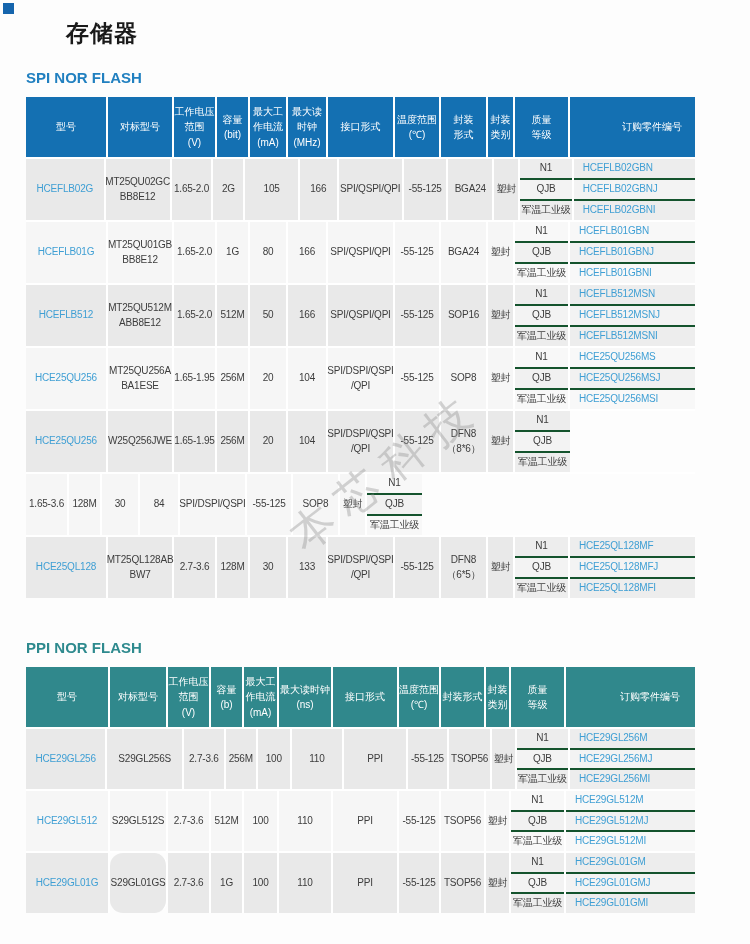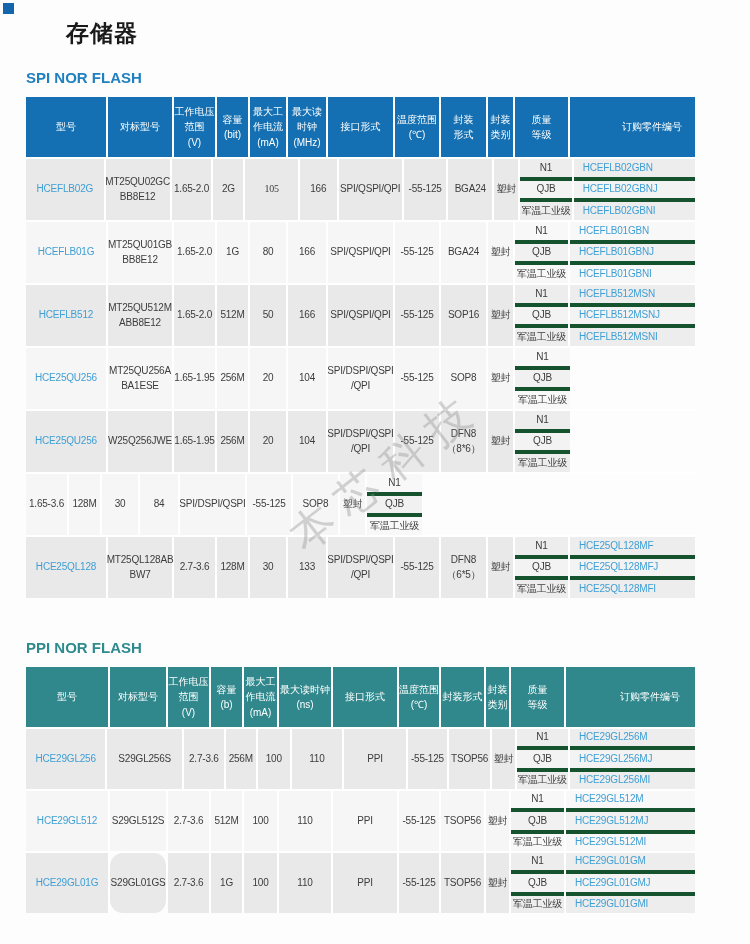--- a/index.html
+++ b/index.html
@@ -42,21 +42,21 @@
     text-align: center; color: #3d3d3d;
     font-size: 10px; line-height: 1.45;
     white-space: pre-line; letter-spacing: -0.2px;
   }
   .cell:last-child { border-right: none; }
   .odd  .cell { background: #e9e9e9; }
   .even .cell { background: #f6f6f6; }
   .cell.col { flex-direction: column; align-items: stretch; background: #fff !important; }
   .sub {
     flex: 1; display: flex; align-items: center; justify-content: center;
-    border-bottom: 4px solid #14532d; font-size: 10px; letter-spacing: -0.2px;
+    border-bottom: 2px solid #14532d; font-size: 10px; letter-spacing: -0.2px;
   }
   .sub:last-child { border-bottom: none; }
   .odd  .sub { background: #ededed; }
   .odd  .sub.s1 { background: #f3f3f3; }
   .even .sub { background: #f8f8f8; }
   .even .sub.s1 { background: #f1f1f1; }
   .col.last .sub { justify-content: flex-start; padding-left: 9px; }
   .link { color: #3f9fd4; cursor: pointer; }
   .watermark {
     position: absolute; left: 240px; top: 441px;
@@ -100,21 +100,21 @@
         <div class="hcell" style="width: 55px; background: rgb(20, 112, 178);">质量
 等级</div>
         <div class="hcell" style="width: 125px; background: rgb(20, 112, 178);">订购零件编号</div>
       </div>
       <div class="trow odd" style="height: 63px;">
         <div class="cell link" style="width: 82px;">HCEFLB02G</div>
         <div class="cell" style="width: 66px;">MT25QU02GC
 BB8E12</div>
         <div class="cell" style="width: 43px;">1.65-2.0</div>
         <div class="cell" style="width: 33px;">2G</div>
-        <div class="cell" style="width: 56px; font-family: Liberation Serif, serif;">105</div>
+        <div class="cell" style="width: 56px;">105</div>
         <div class="cell" style="width: 40px;">166</div>
         <div class="cell" style="width: 67px;">SPI/QSPI/QPI</div>
         <div class="cell" style="width: 46px;">-55-125</div>
         <div class="cell" style="width: 47px;">BGA24</div>
         <div class="cell" style="width: 27px;">塑封</div>
         <div class="cell col" style="width: 55px;"><div class="sub s0">N1</div><div class="sub s1">QJB</div><div class="sub s2">军温工业级</div></div>
         <div class="cell col last" style="width: 125px; text-align: center;"><div class="sub link s0">HCEFLB02GBN</div><div class="sub link s1">HCEFLB02GBNJ</div><div class="sub link s2">HCEFLB02GBNI</div></div>
       </div>
       <div class="trow even" style="height: 63px;">
         <div class="cell link" style="width: 82px;">HCEFLB01G</div>
@@ -153,20 +153,21 @@
         <div class="cell" style="width: 43px;">1.65-1.95</div>
         <div class="cell" style="width: 33px;">256M</div>
         <div class="cell" style="width: 38px;">20</div>
         <div class="cell" style="width: 40px;">104</div>
         <div class="cell" style="width: 67px;">SPI/DSPI/QSPI
 /QPI</div>
         <div class="cell" style="width: 46px;">-55-125</div>
         <div class="cell" style="width: 47px;">SOP8</div>
         <div class="cell" style="width: 27px;">塑封</div>
         <div class="cell col" style="width: 55px;"><div class="sub s0">N1</div><div class="sub s1">QJB</div><div class="sub s2">军温工业级</div></div>
+        <div class="cell col last" style="width: 125px;"><div class="sub link s0">HCE25QU256MS</div><div class="sub link s1">HCE25QU256MSJ</div><div class="sub link s2">HCE25QU256MSI</div></div>
       </div>
       <div class="trow odd" style="height: 63px;">
         <div class="cell link" style="width: 82px;">HCE25QU256</div>
         <div class="cell" style="width: 66px;">W25Q256JWE</div>
         <div class="cell" style="width: 43px;">1.65-1.95</div>
         <div class="cell" style="width: 33px;">256M</div>
         <div class="cell" style="width: 38px;">20</div>
         <div class="cell" style="width: 40px;">104</div>
         <div class="cell" style="width: 67px;">SPI/DSPI/QSPI
 /QPI</div>

